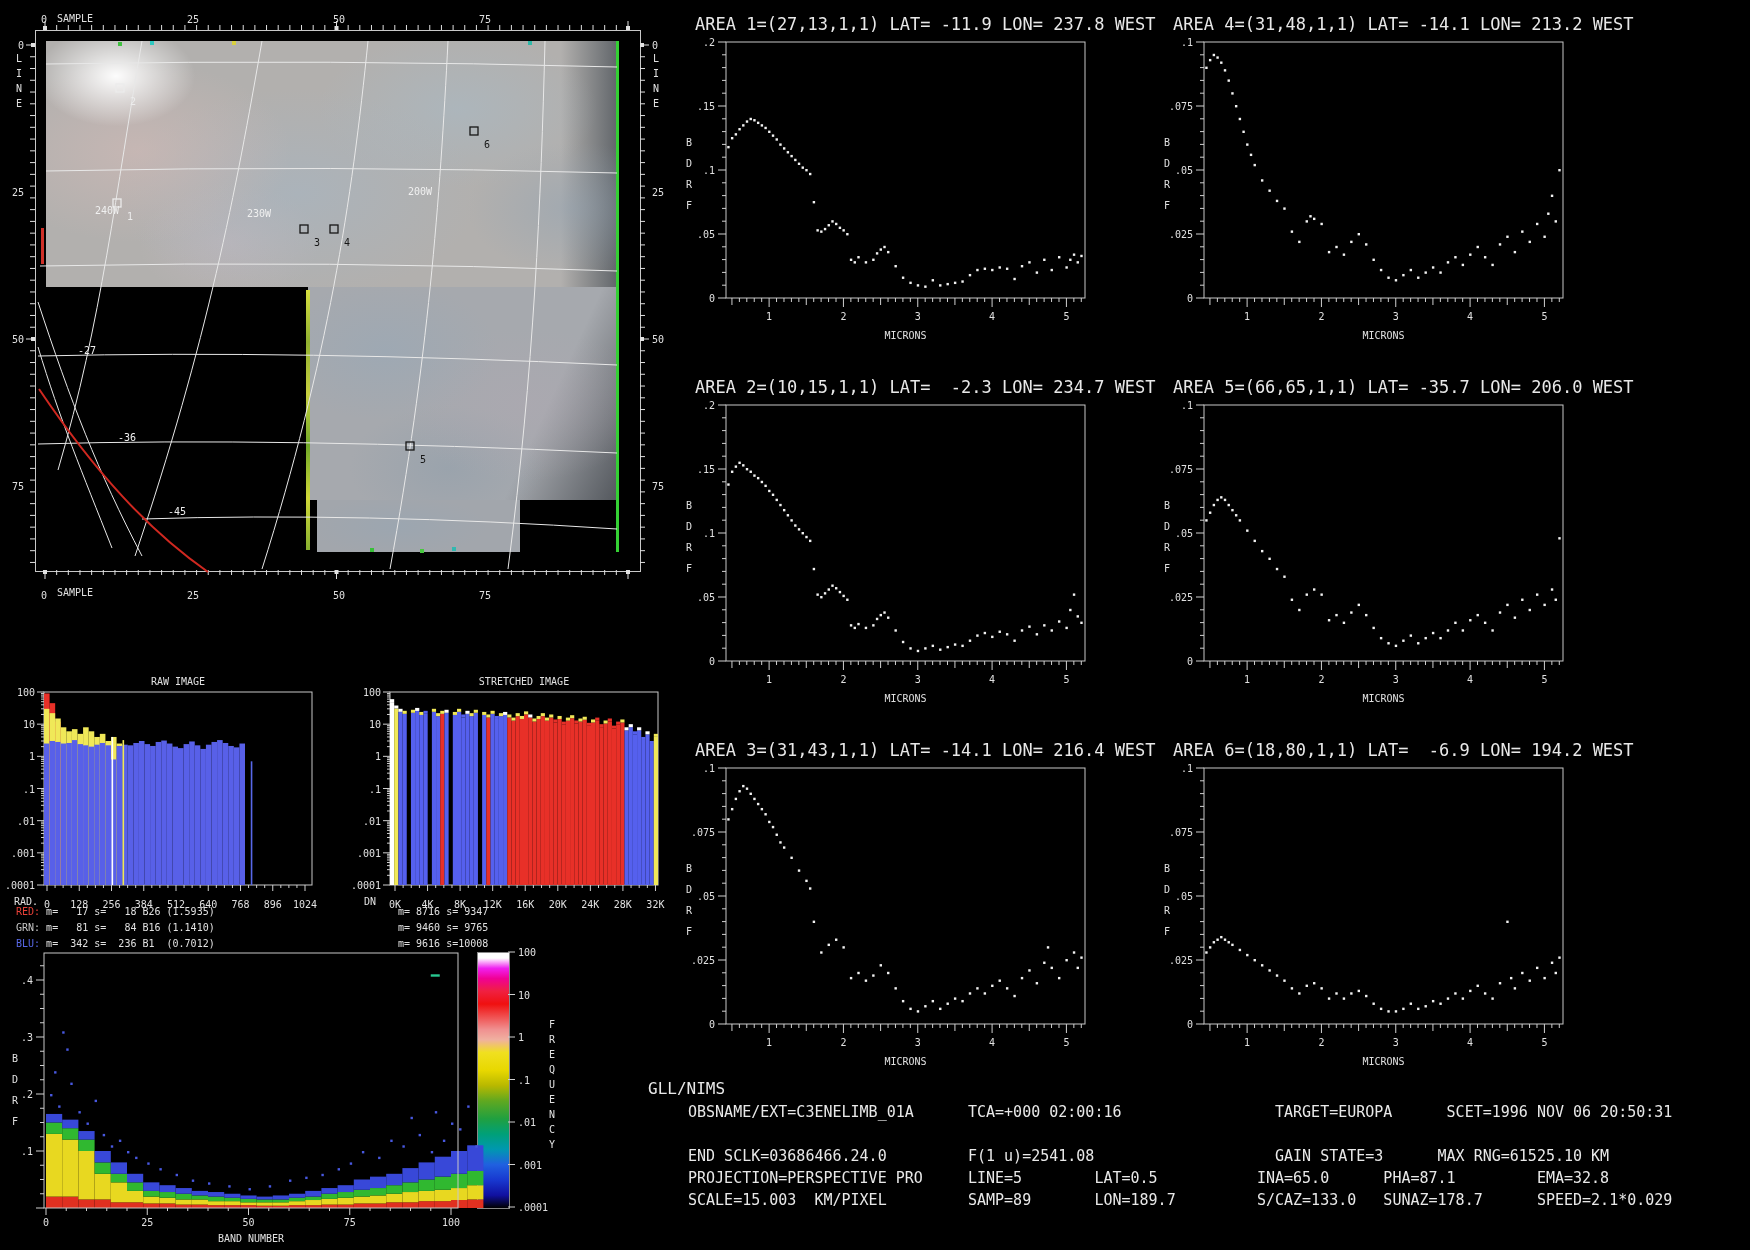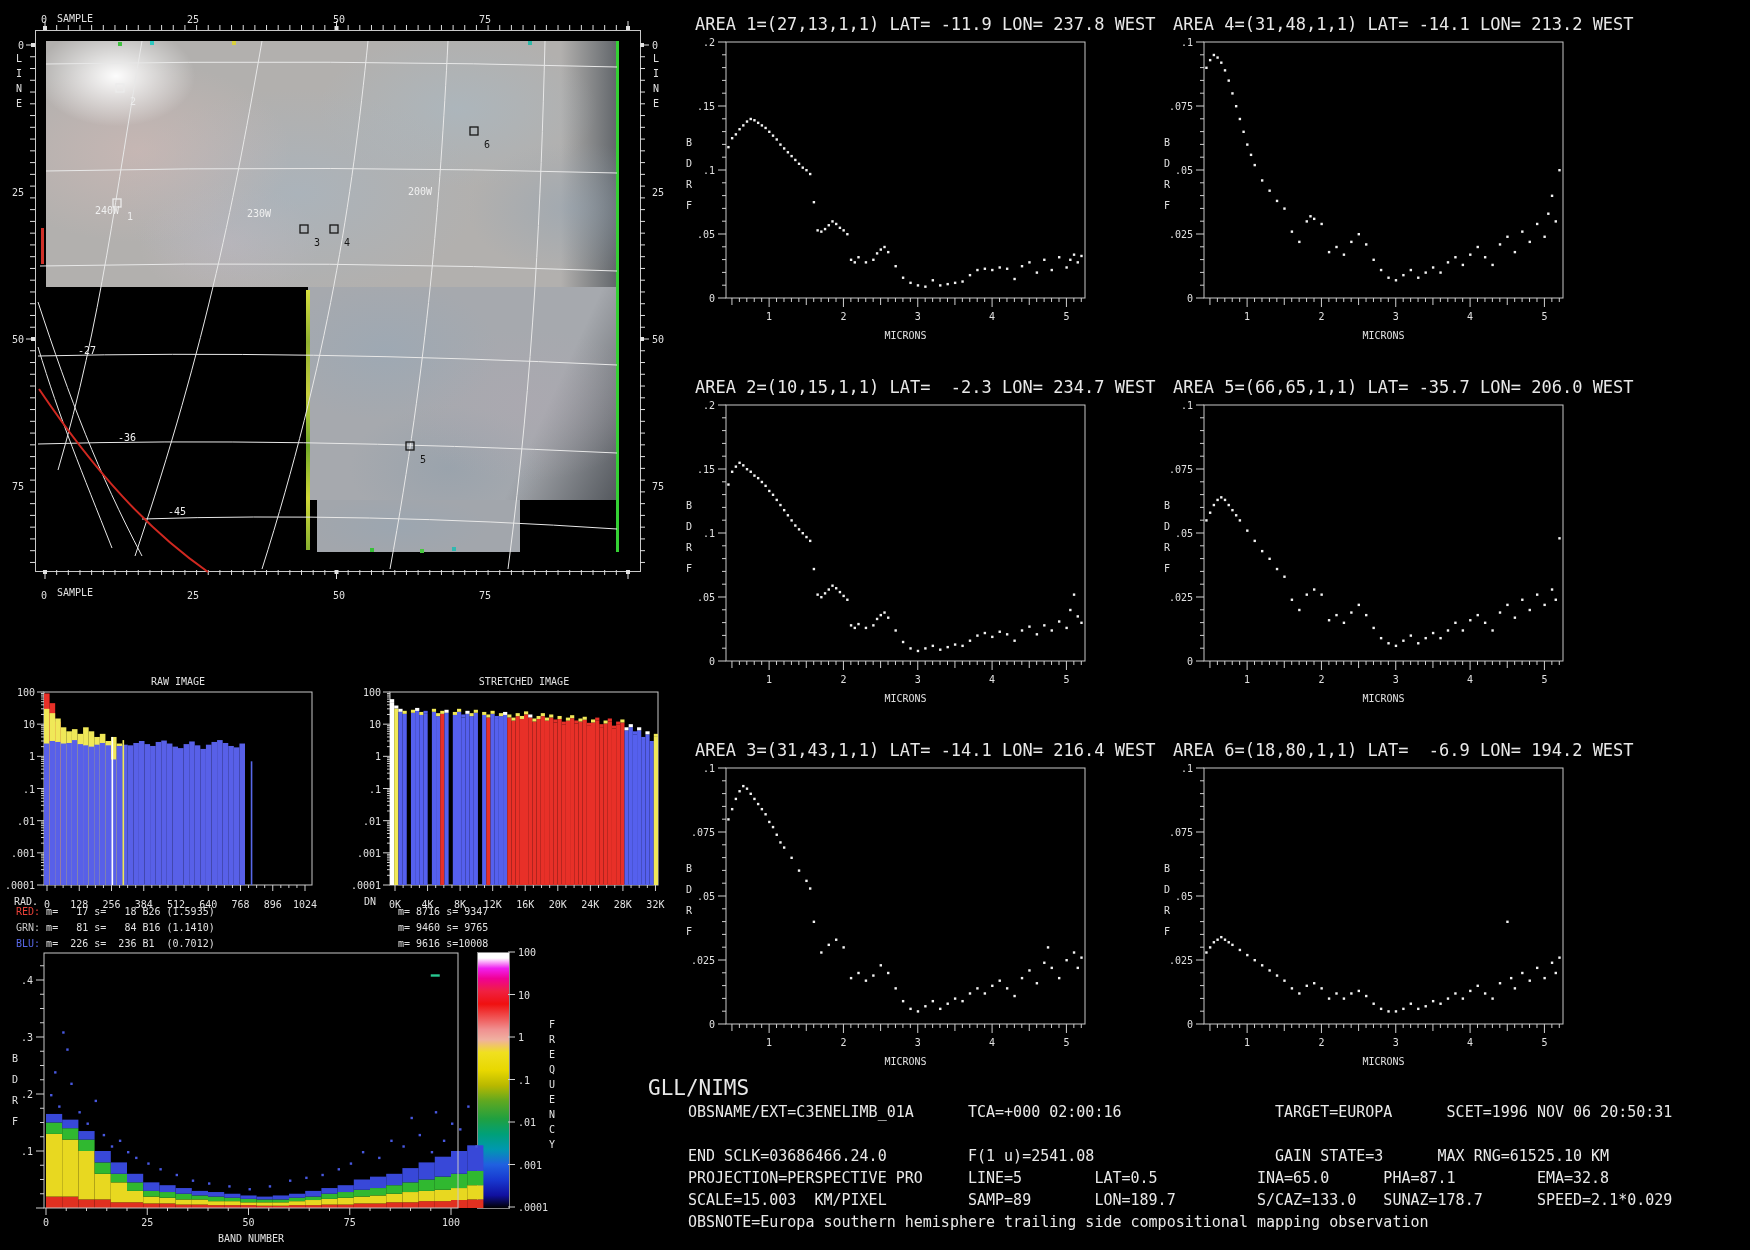--- a/index.html
+++ b/index.html
@@ -1,21 +1,21 @@
 <!DOCTYPE html>
 <html><head>
 <meta charset="utf-8">
 <style>
   html,body{margin:0;padding:0;background:#000;}
   #screen{position:relative;width:1750px;height:1250px;background:#000;overflow:hidden;
           font-family:"DejaVu Sans Mono",monospace;}
   .abs{position:absolute;}
   .t10{font-size:10px;line-height:12px;color:#e0e0e0;white-space:pre;}
   .t15{font-size:15px;line-height:17px;color:#e8e8e8;white-space:pre;margin-left:40px;}
-  .t19{font-size:21px;line-height:21px;color:#e8e8e8;white-space:pre;}
+  .t19{font-size:16px;line-height:21px;color:#e8e8e8;white-space:pre;}
   .ctr{text-align:center;}
   .panel-title{font-size:17px;color:#e8e8e8;white-space:pre;}
   
   #map-border{left:35px;top:30px;width:604px;height:540px;border:1px solid #c8c8c8;background:#000;}
   #map-topband{left:46px;top:41px;width:572px;height:246px;background-color:#b2b0ae;
     background-image:
       radial-gradient(ellipse 110px 70px at 70px 35px, rgba(255,255,255,.97), rgba(255,255,255,0) 72%),
       radial-gradient(ellipse 220px 130px at 16% 45%, rgba(214,188,184,.55), rgba(0,0,0,0) 70%),
       radial-gradient(ellipse 260px 150px at 44% 62%, rgba(164,182,198,.5), rgba(0,0,0,0) 70%),
       radial-gradient(ellipse 200px 110px at 72% 28%, rgba(168,186,198,.55), rgba(0,0,0,0) 70%),
@@ -75,35 +75,34 @@
   <div class="abs t10 ctr" style="left:1204px;top:693px;width:359px">MICRONS</div>
   <div class="abs t10 ctr" style="left:1204px;top:1056px;width:359px">MICRONS</div>
 
   <div class="abs t10 ctr" style="left:44px;top:676px;width:268px">RAW IMAGE</div>
   <div class="abs t10 ctr" style="left:390px;top:676px;width:268px">STRETCHED IMAGE</div>
   <div class="abs t10" style="left:14px;top:896px">RAD.</div>
   <div class="abs t10" style="left:364px;top:896px">DN</div>
 
   <div class="abs t10" style="left:16px;top:906px"><span id="st-r-l" style="color: rgb(232, 64, 56); text-align: right;">RED:</span><span> m=   17 s=   18 B26 (1.5935)</span></div>
   <div class="abs t10" style="left:16px;top:922px"><span id="st-g-l" style="color: rgb(200, 200, 200);">GRN:</span><span> m=   81 s=   84 B16 (1.1410)</span></div>
-  <div class="abs t10" style="left:16px;top:938px"><span id="st-b-l" style="color: rgb(88, 104, 232);">BLU:</span><span> m=  226 s=  236 B1  (0.7012)</span></div>
+  <div class="abs t10" style="left:16px;top:938px"><span id="st-b-l" style="color: rgb(88, 104, 232);">BLU:</span><span> m=  342 s=  236 B1  (0.7012)</span></div>
 
   <div class="abs t10" style="left:398px;top:906px">m= 8716 s= 9347</div>
   <div class="abs t10" style="left:398px;top:922px">m= 9460 s= 9765</div>
   <div class="abs t10" style="left:398px;top:938px">m= 9616 s=10008</div>
 
   <div class="abs" id="colorbar" style="background: linear-gradient(rgb(255, 255, 255) 0%, rgb(255, 255, 255) 2%, rgb(240, 32, 240) 6%, rgb(240, 0, 149) 10%, rgb(240, 32, 64) 15%, rgb(240, 16, 16) 20%, rgb(240, 80, 80) 25%, rgb(240, 144, 144) 30%, rgb(240, 176, 160) 34%, rgb(240, 224, 32) 39%, rgb(232, 216, 0) 46%, rgb(184, 184, 0) 52%, rgb(96, 168, 32) 58%, rgb(32, 160, 64) 65%, rgb(0, 160, 120) 71%, rgb(0, 152, 176) 77%, rgb(32, 96, 224) 83%, rgb(24, 56, 208) 89%, rgb(16, 16, 160) 95%, rgb(0, 0, 0) 100%);"></div>
   <div class="abs t10 ctr" style="left:44px;top:1233px;width:414px">BAND NUMBER</div>
 
   <div class="abs t19" style="left:648px;top:1078px">GLL/NIMS</div>
   <div class="abs t15" style="left:648px;top:1104px">OBSNAME/EXT=C3ENELIMB_01A      TCA=+000 02:00:16                 TARGET=EUROPA      SCET=1996 NOV 06 20:50:31</div>
   <div class="abs t15" style="left:648px;top:1148px">END SCLK=03686466.24.0         F(1 u)=2541.08                    GAIN STATE=3      MAX RNG=61525.10 KM</div>
   <div class="abs t15" style="left:648px;top:1170px">PROJECTION=PERSPECTIVE PRO     LINE=5        LAT=0.5           INA=65.0      PHA=87.1         EMA=32.8</div>
   <div class="abs t15" style="left:648px;top:1192px">SCALE=15.003  KM/PIXEL         SAMP=89       LON=189.7         S/CAZ=133.0   SUNAZ=178.7      SPEED=2.1*0.029</div>
-  <div class="abs t15" style="left:648px;top:1214px">OBSNOTE=Europa southern hemisphere trailing side compositional mapping observation</div>
 
   <svg id="overlay" class="abs" style="left:0;top:0" width="1750" height="1250">
       <g>
         <line x1="45" y1="30" x2="45" y2="21" stroke="#e0e0e0" stroke-width="1"></line>
         <line x1="45" y1="570" x2="45" y2="579" stroke="#e0e0e0" stroke-width="1"></line>
         <rect x="43" y="26" width="4" height="4" fill="#e0e0e0"></rect>
         <rect x="43" y="570" width="4" height="4" fill="#e0e0e0"></rect>
         <line x1="56.66" y1="30" x2="56.66" y2="25" stroke="#e0e0e0" stroke-width="1"></line>
         <line x1="56.66" y1="570" x2="56.66" y2="575" stroke="#e0e0e0" stroke-width="1"></line>
         <line x1="68.32" y1="30" x2="68.32" y2="25" stroke="#e0e0e0" stroke-width="1"></line>

